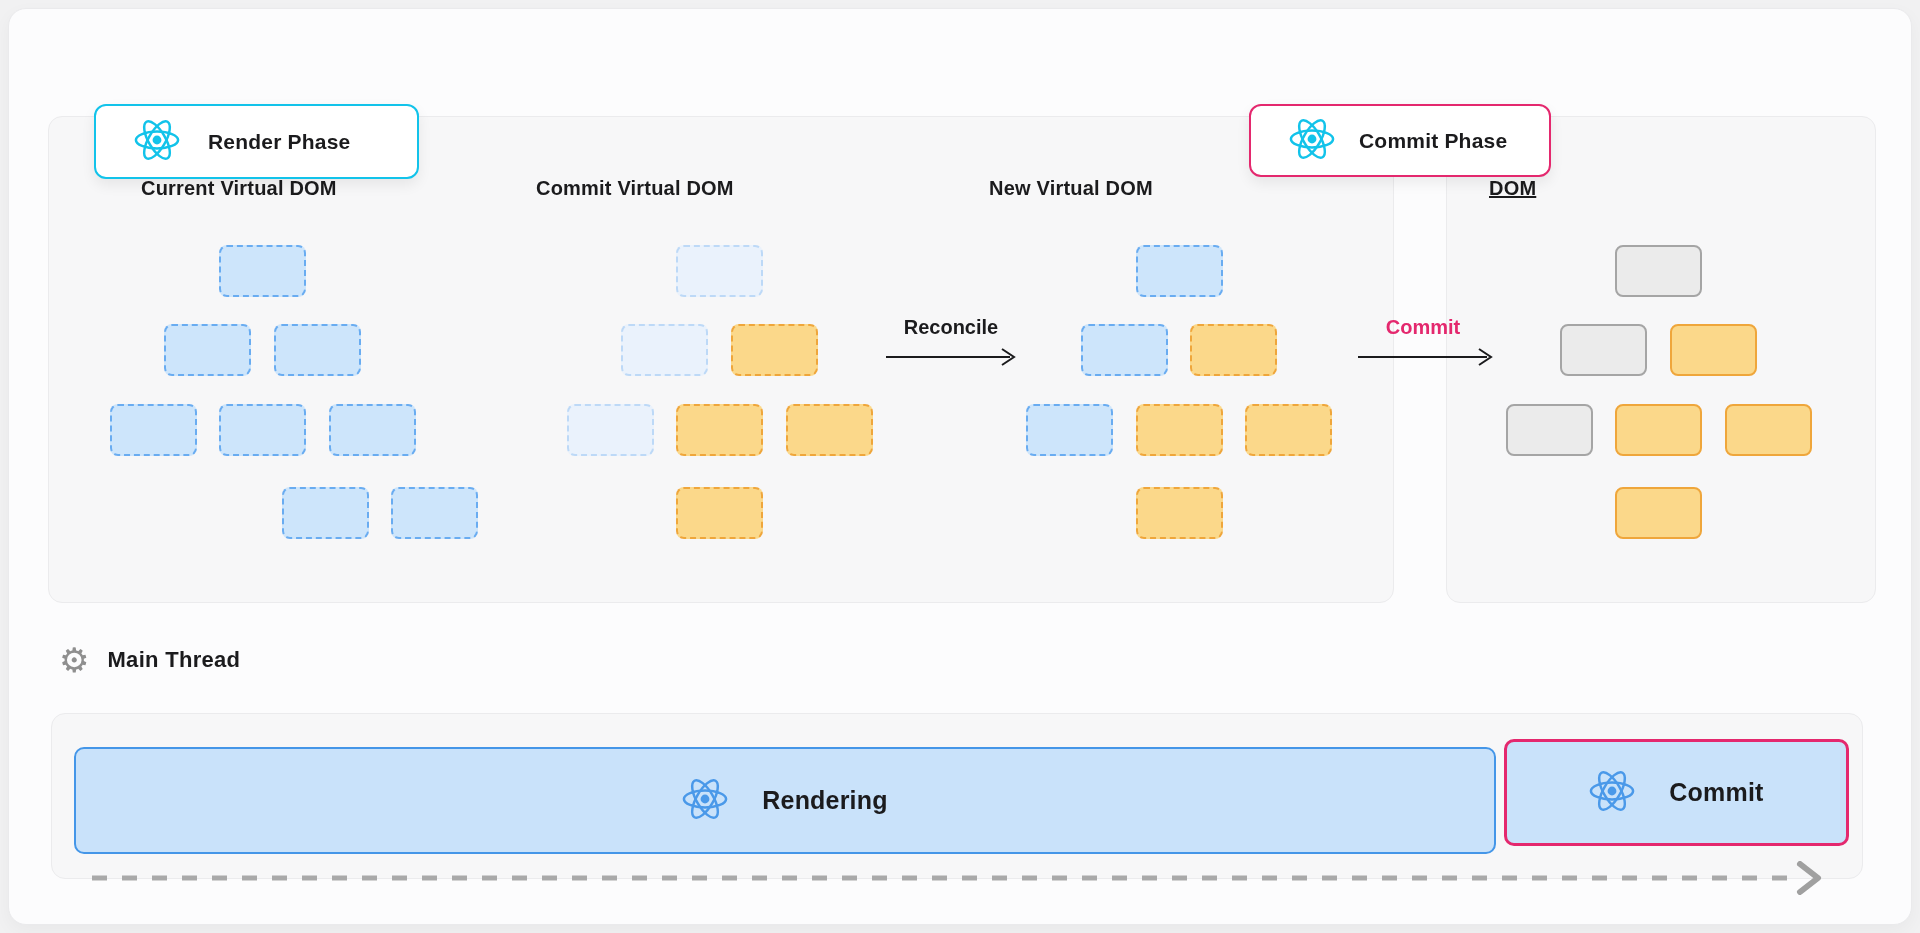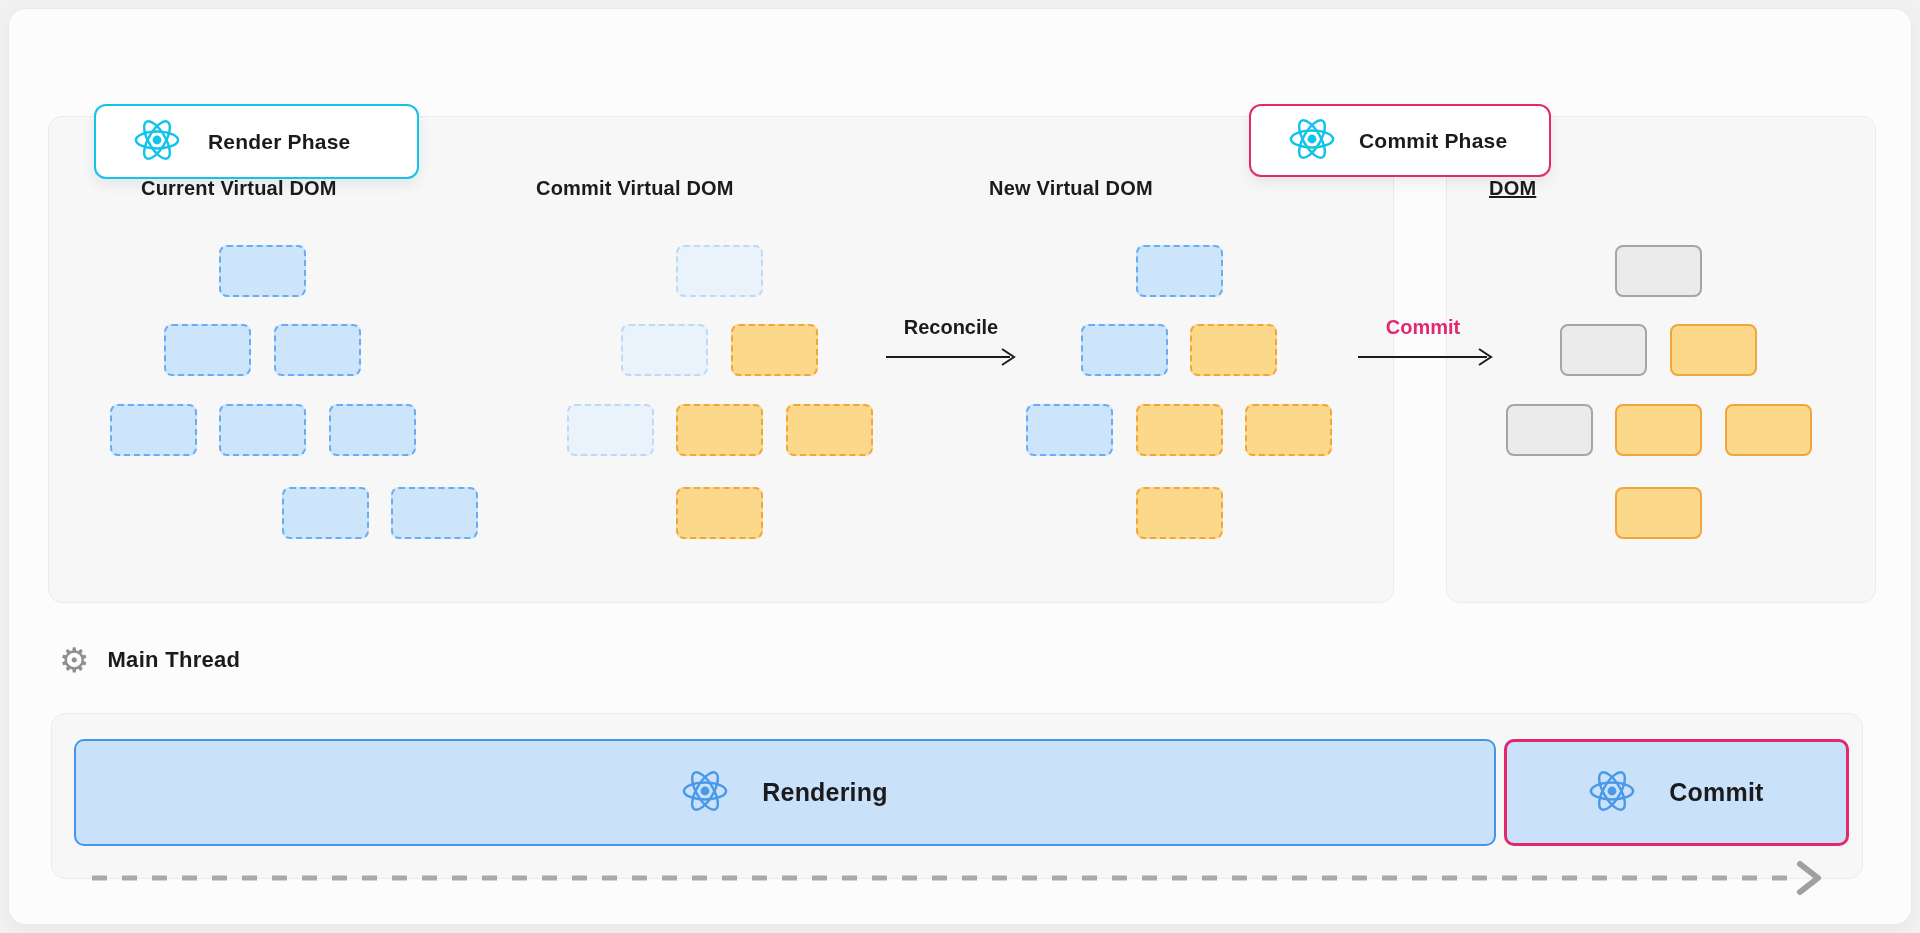--- a/index.html
+++ b/index.html
@@ -78,21 +78,21 @@
   .main-thread-label { font-size: 22px; font-weight: 700; letter-spacing: 0.3px; }
 
   .panel.timeline { left: 42px; top: 704px; width: 1812px; height: 166px; }
 
   .bar {
     position: absolute; top: 730px; height: 107px;
     display: flex; align-items: center; justify-content: center; gap: 34px;
     background: var(--bar-fill, #c9e2fa);
     border-radius: 10px; z-index: 3;
   }
-  .bar.rendering { left: 65px; width: 1422px; border: 2px solid var(--bar-blue-border, #4496e8); }
+  .bar.rendering { left: 65px; width: 1422px; border: 2px solid var(--bar-blue-border, #4496e8); margin-top: 8px; }
   .bar.commit    { left: 1495px; width: 345px; border: 3px solid var(--pink-accent, #e4286e); }
   .bar-label { font-size: 25px; font-weight: 700; letter-spacing: 0.2px; }
 
   .timeline-arrow { position: absolute; left: 77px; top: 852px; z-index: 3; }
 </style>
 </head>
 <body>
 
 <div class="page">
   <div class="card">

